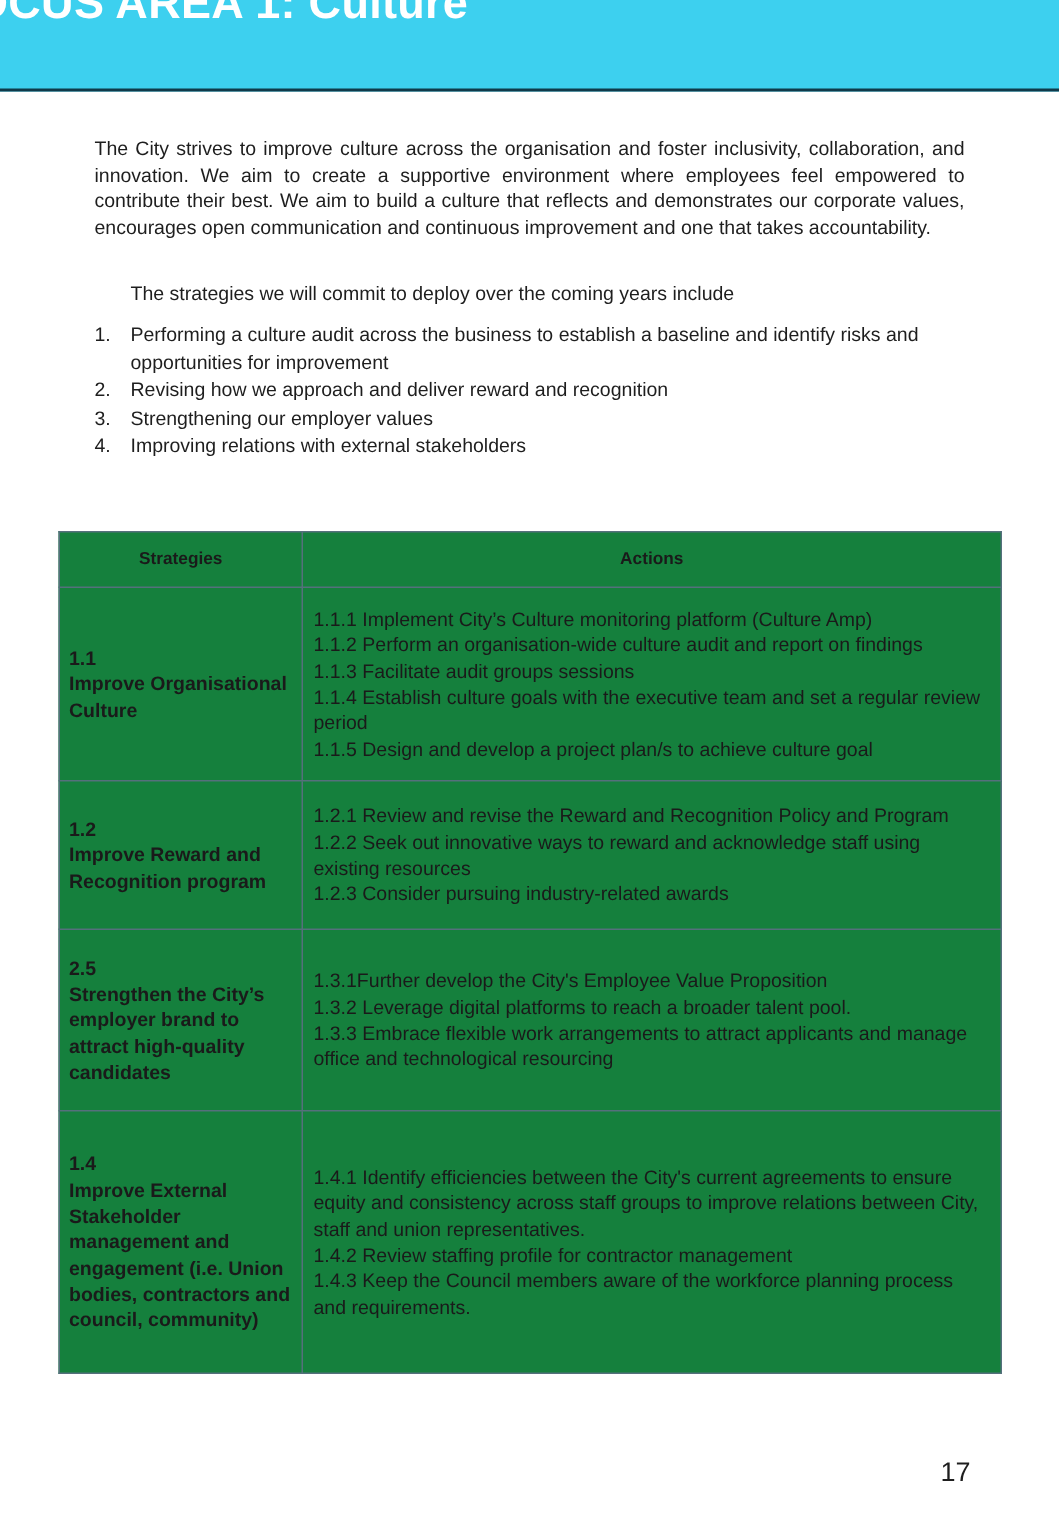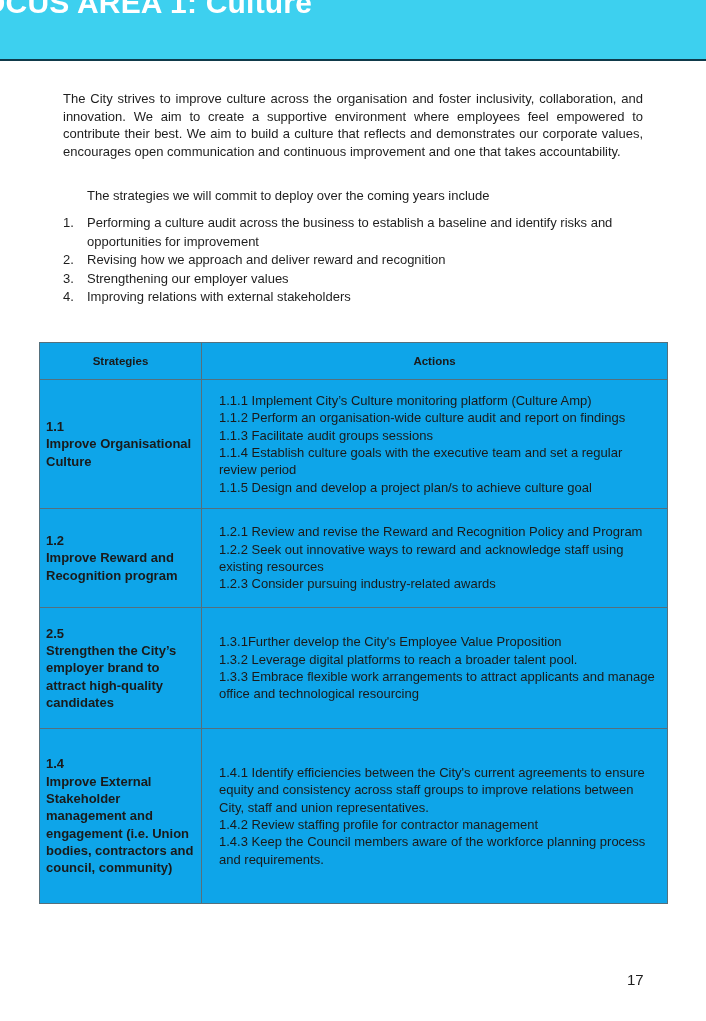--- a/index.html
+++ b/index.html
@@ -25,38 +25,38 @@
       font-size: 13px; line-height: 17.5px; color: #1e1e1e; margin-left: 24px;
     }
     .strategy-list {
       position: absolute; left: 63px; top: 214px; width: 582px;
       margin: 0; padding: 0; list-style: none; font-size: 13px; color: #1e1e1e;
     }
     .strategy-list li { display: flex; line-height: 18.5px; }
     .strategy-list .num { width: 24px; flex: none; }
     .strategy-list .txt { flex: 1; }
     table.plan {
-      position: absolute; left: 39px; top: 342px; width: 629px;
-      border-collapse: collapse; background: #0ea5e9; font-size: 13px; color: #1a1a1a;
+      position: absolute; left: 39px; top: 354px; width: 629px;
+      border-collapse: collapse; background: #15803d; font-size: 13px; color: #1a1a1a;
     }
     table.plan th, table.plan td { border: 1px solid #55707c; vertical-align: middle; }
     table.plan th {
       height: 34px; font-size: 11.5px; font-weight: bold; text-align: center;
     }
     table.plan td.strat {
       width: 149px; padding: 0 6px; font-weight: bold; line-height: 17.3px;
     }
     table.plan td.acts { padding: 0 7px; line-height: 17.3px; }
     .r1 td { height: 128px; }
     .r2 td { height: 98px; }
     .r3 td { height: 120px; }
     .r4 td { height: 174px; }
-    .action { display: block; margin-left: 10px; }
+    .action { display: block; }
     .page-number {
-      position: absolute; left: 627px; top: 971px; font-size: 15px; color: #1e1e1e;
+      position: absolute; left: 627px; top: 971px; font-size: 18px; color: #1e1e1e;
     }
   </style>
 </head>
 <body>
 
 <div class="banner">
   <div class="banner-title">OCUS AREA 1: Culture</div>
 </div>
 
 <div class="intro">The City strives to improve culture across the organisation and foster inclusivity, collaboration, and innovation. We aim to create a supportive environment where employees feel empowered to contribute their best. We aim to build a culture that reflects and demonstrates our corporate values, encourages open communication and continuous improvement and one that takes accountability.</div>

